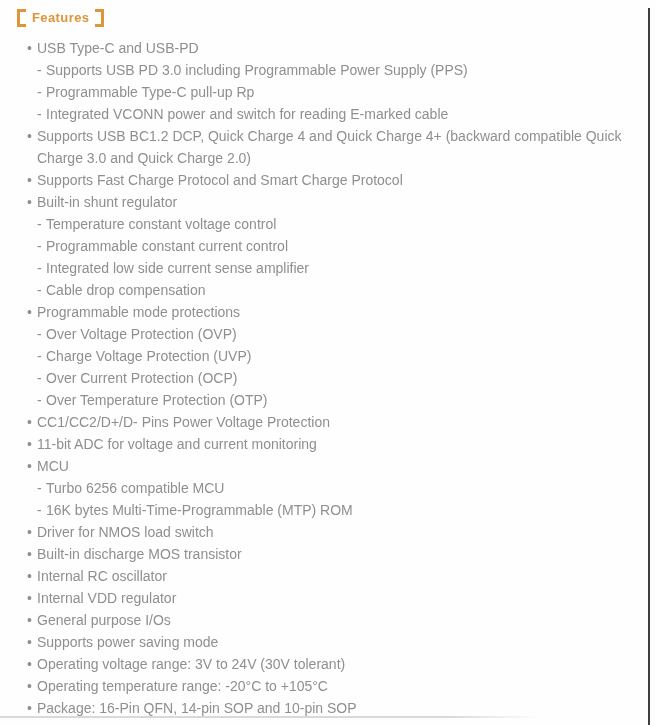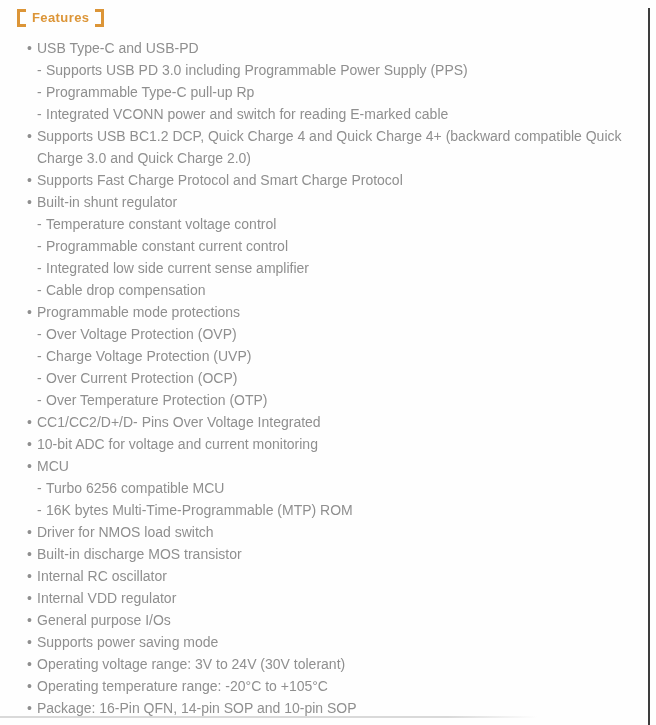--- a/index.html
+++ b/index.html
@@ -127,25 +127,25 @@
     <li class="lv2">
       <span class="marker">-</span>
       <span class="txt">Over Current Protection (OCP)</span>
     </li>
     <li class="lv2">
       <span class="marker">-</span>
       <span class="txt">Over Temperature Protection (OTP)</span>
     </li>
     <li class="lv1">
       <span class="marker">•</span>
-      <span class="txt">CC1/CC2/D+/D- Pins Over Voltage Integrated</span>
+      <span class="txt">CC1/CC2/D+/D- Pins Power Voltage Protection</span>
     </li>
     <li class="lv1">
       <span class="marker">•</span>
-      <span class="txt">10-bit ADC for voltage and current monitoring</span>
+      <span class="txt">11-bit ADC for voltage and current monitoring</span>
     </li>
     <li class="lv1">
       <span class="marker">•</span>
       <span class="txt">MCU</span>
     </li>
     <li class="lv2">
       <span class="marker">-</span>
       <span class="txt">Turbo 6256 compatible MCU</span>
     </li>
     <li class="lv2">

